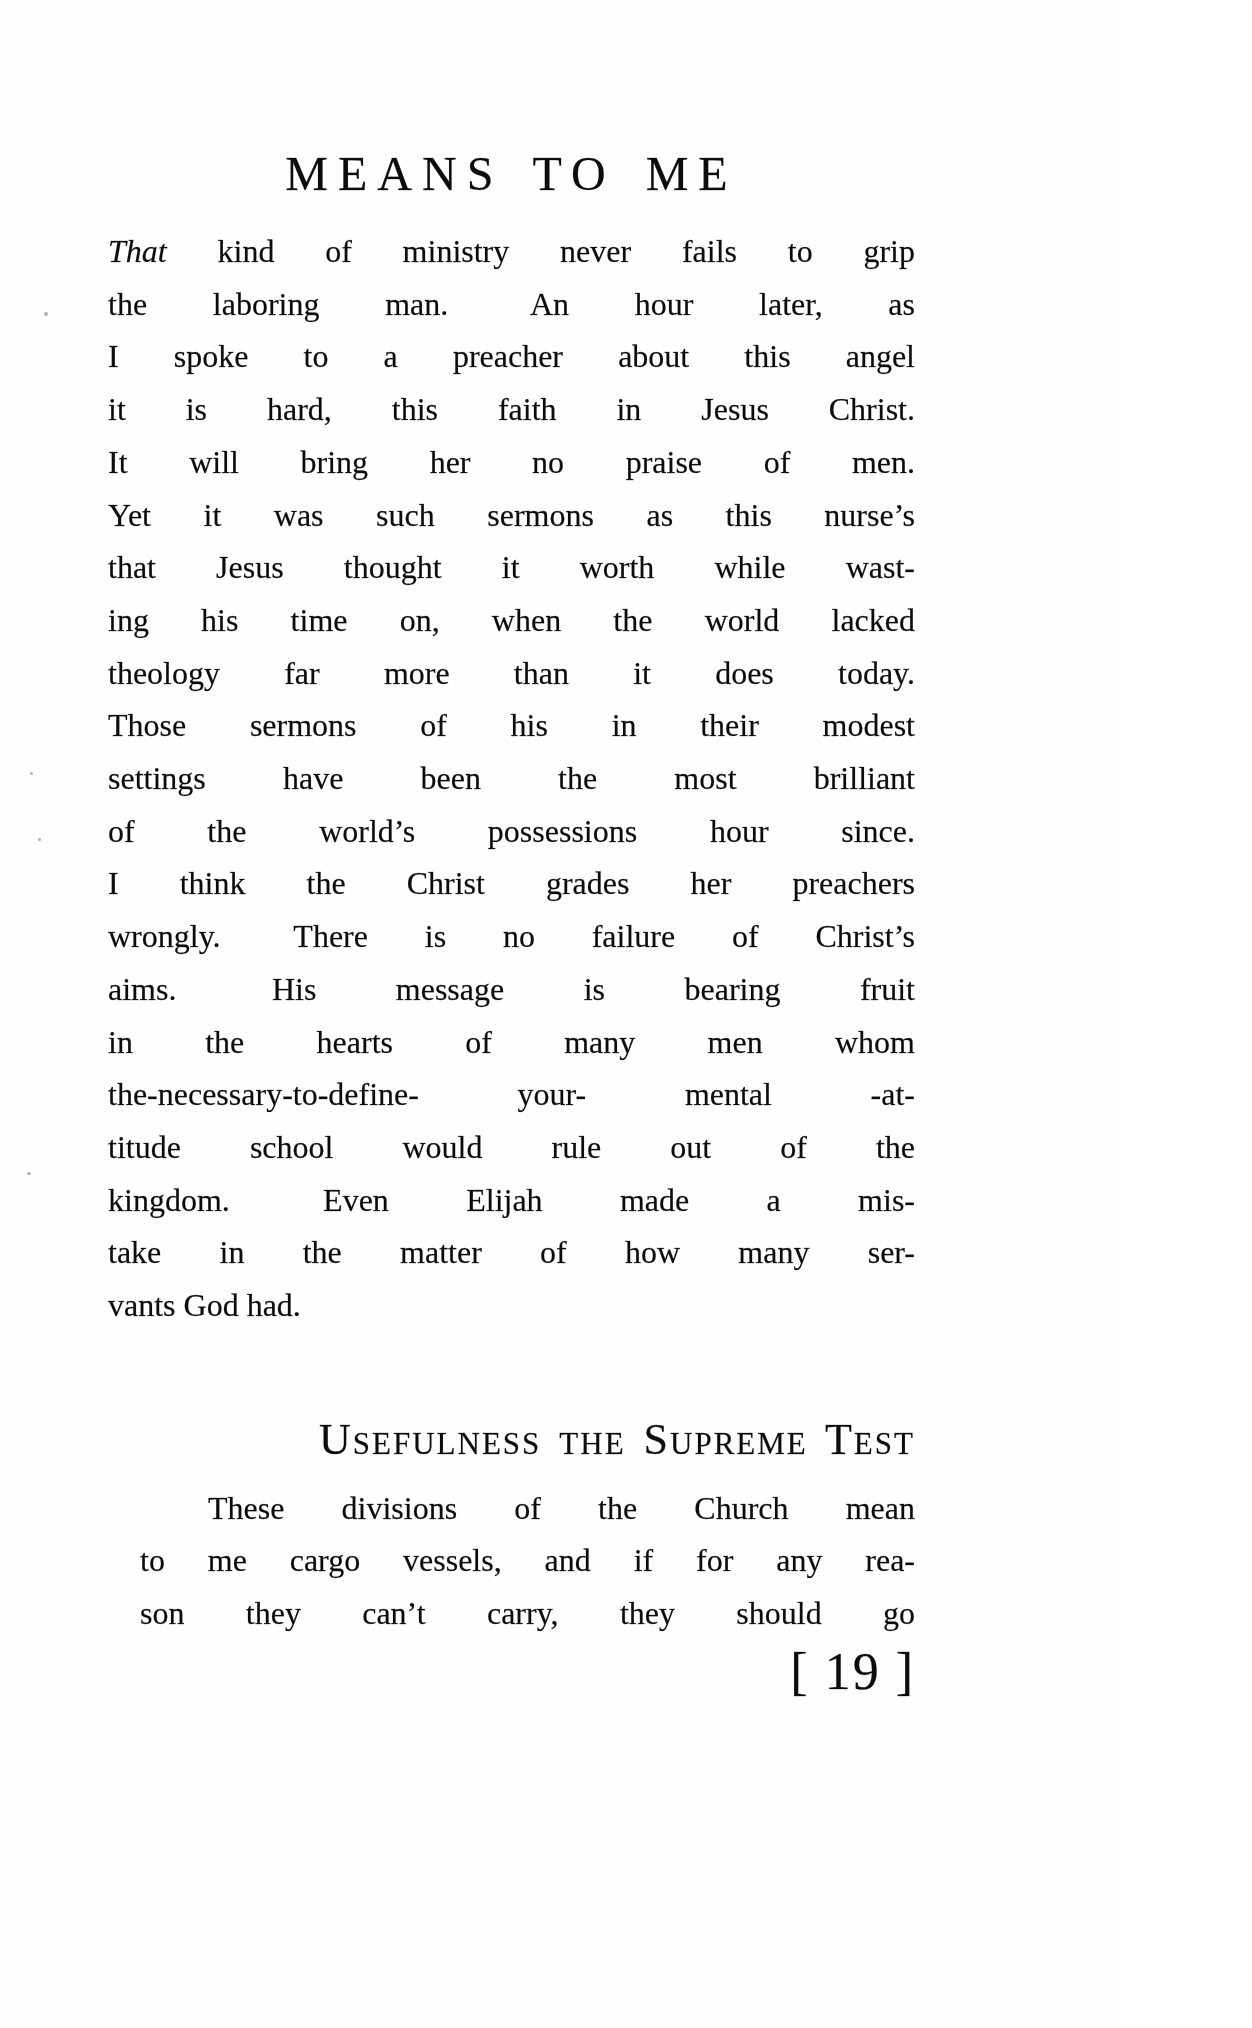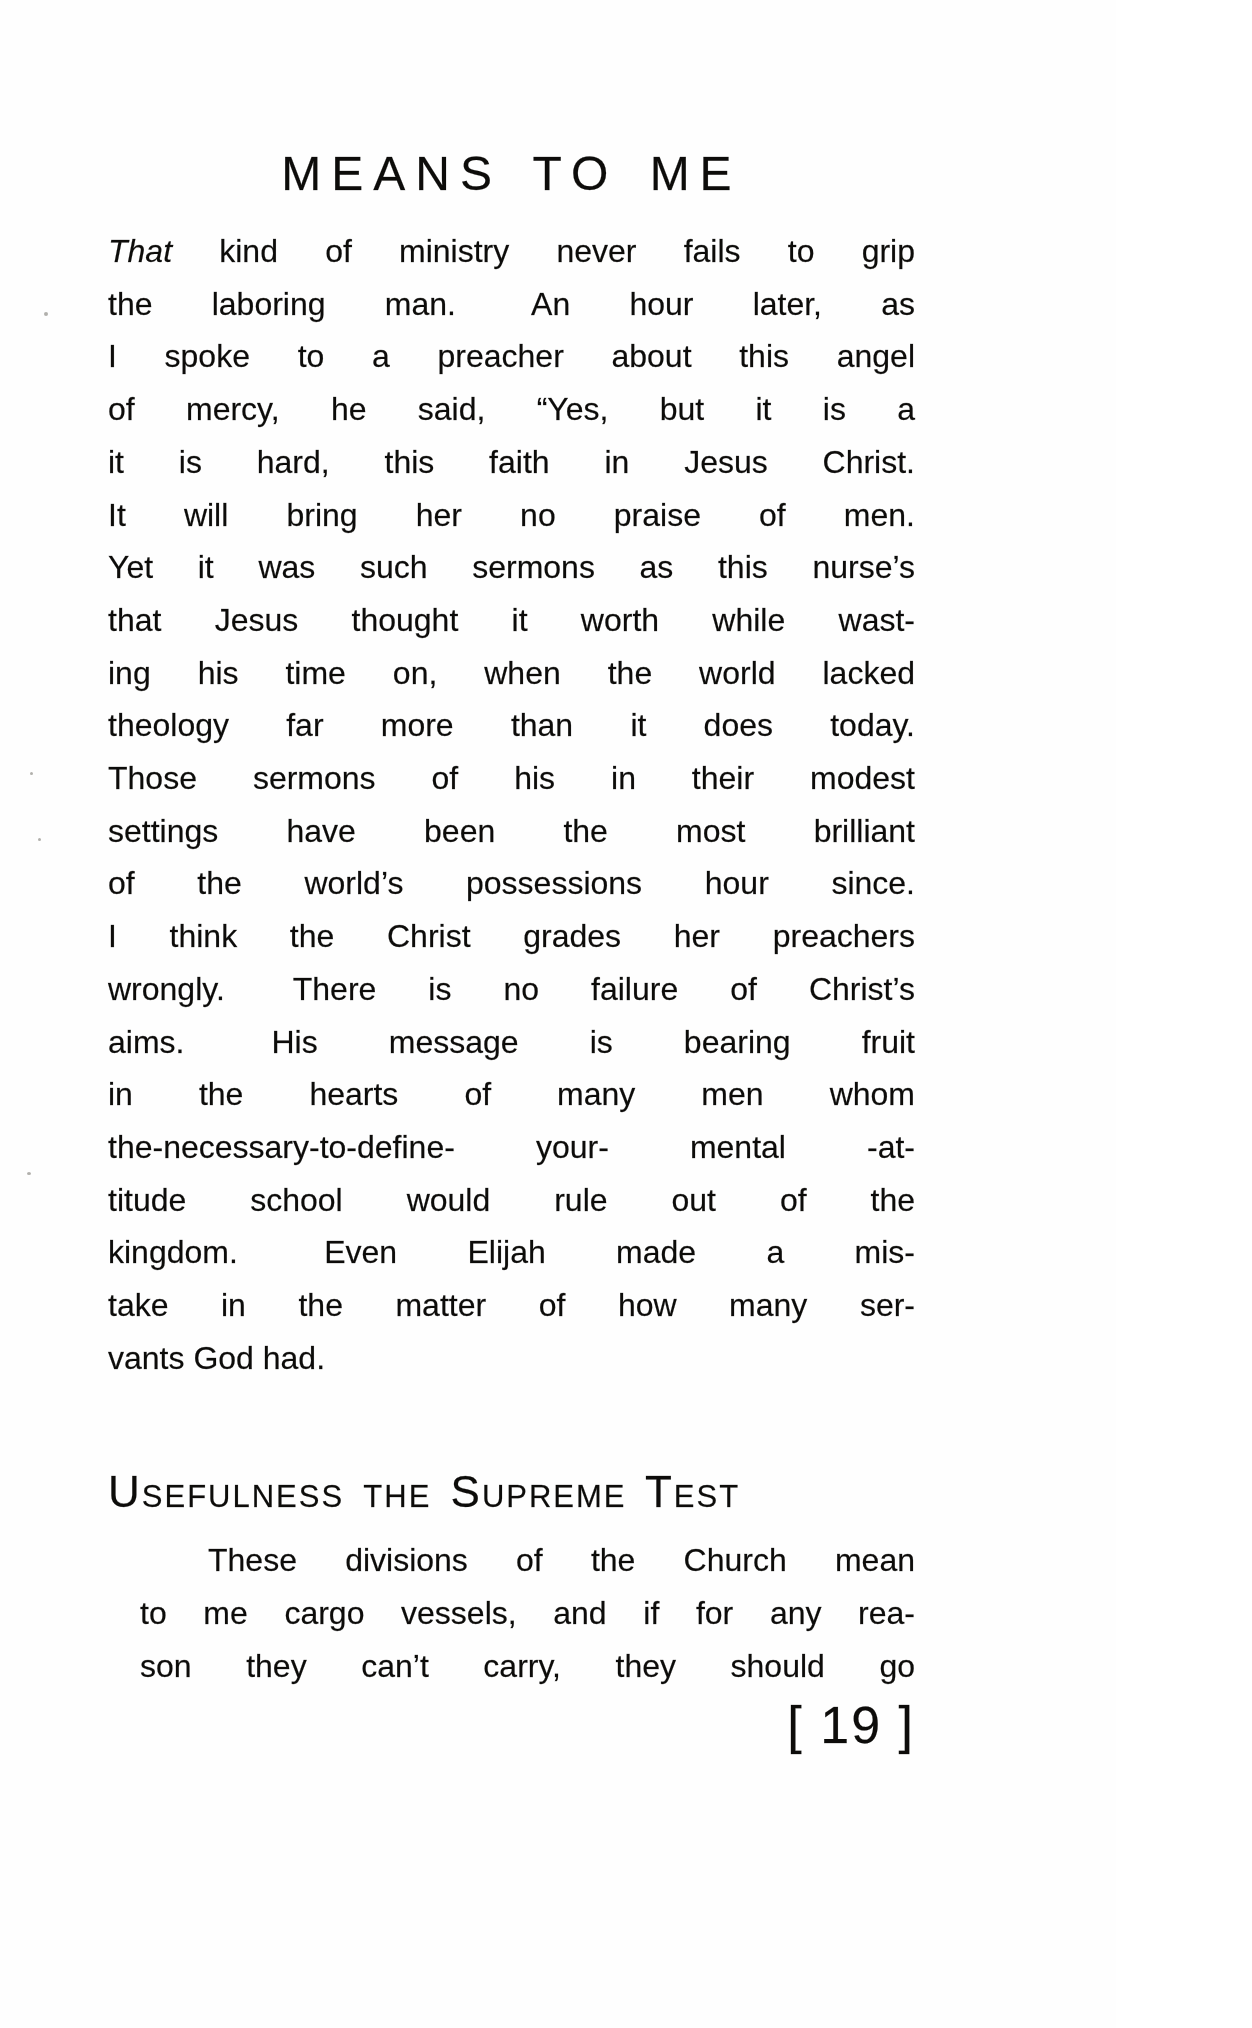--- a/index.html
+++ b/index.html
@@ -2,21 +2,21 @@
 <html><head>
 <meta charset="utf-8">
 <style>
   * { margin:0; padding:0; box-sizing:border-box; }
   html,body { background:#ffffff; }
   .page {
     position:relative;
     width:1116px; height:2028px;
     background:#fefefe;
     color:#0d0c0a;
-    font-family:Liberation Sans, sans-serif;
+    font-family:Liberation Serif, serif;
     overflow:hidden;
     -webkit-text-stroke:0.3px rgba(10,10,8,0.55);
   }
   .column {
     margin-left:108px;
     padding-top:150px;
     width:807px;
   }
   .running-head {
     font-size:48px; line-height:48px;
@@ -28,21 +28,21 @@
   .line { text-align:justify; text-align-last:justify; white-space:normal; }
   .line.flush { text-align-last:left; }
   .para-1 { margin-top:27px; }
   .lead { font-style:italic; }
   .section-heading {
     margin-top:80px;
     font-weight:normal;
     font-variant:small-caps;
     font-size:44px; line-height:56px;
     letter-spacing:2px; word-spacing:5px;
-    text-align:left;
+    text-align:right;
   }
   .para-2 { margin-top:14px;margin-left:32px; }
   .para-2 .line:first-child { text-indent:68px; }
   .folio {
     margin-top:8px;
     font-size:52px; line-height:48px;
     letter-spacing:2px;
     text-align:right;
   }
   .speck { position:absolute; background:#87857f; border-radius:50%; opacity:0.65; }
@@ -57,21 +57,20 @@
 <div class="page">
   <div class="column">
 
     <div class="running-head">MEANS TO ME</div>
 
     <div class="para para-1">
       <div class="line"><span class="lead">That</span> <span>kind of ministry never fails to grip</span></div>
       <div>
           <div class="line">the laboring man.  An hour later, as</div>
           <div class="line">I spoke to a preacher about this angel</div>
-          <div class="line">of mercy, he said, “Yes, but it is a</div>
           <div class="line">it is hard, this faith in Jesus Christ.</div>
           <div class="line">It will bring her no praise of men.</div>
           <div class="line">Yet it was such sermons as this nurse’s</div>
           <div class="line">that Jesus thought it worth while wast-</div>
           <div class="line">ing his time on, when the world lacked</div>
           <div class="line">theology far more than it does today.</div>
           <div class="line">Those sermons of his in their modest</div>
           <div class="line">settings have been the most brilliant</div>
           <div class="line">of the world’s possessions hour since.</div>
           <div class="line">I think the Christ grades her preachers</div>

